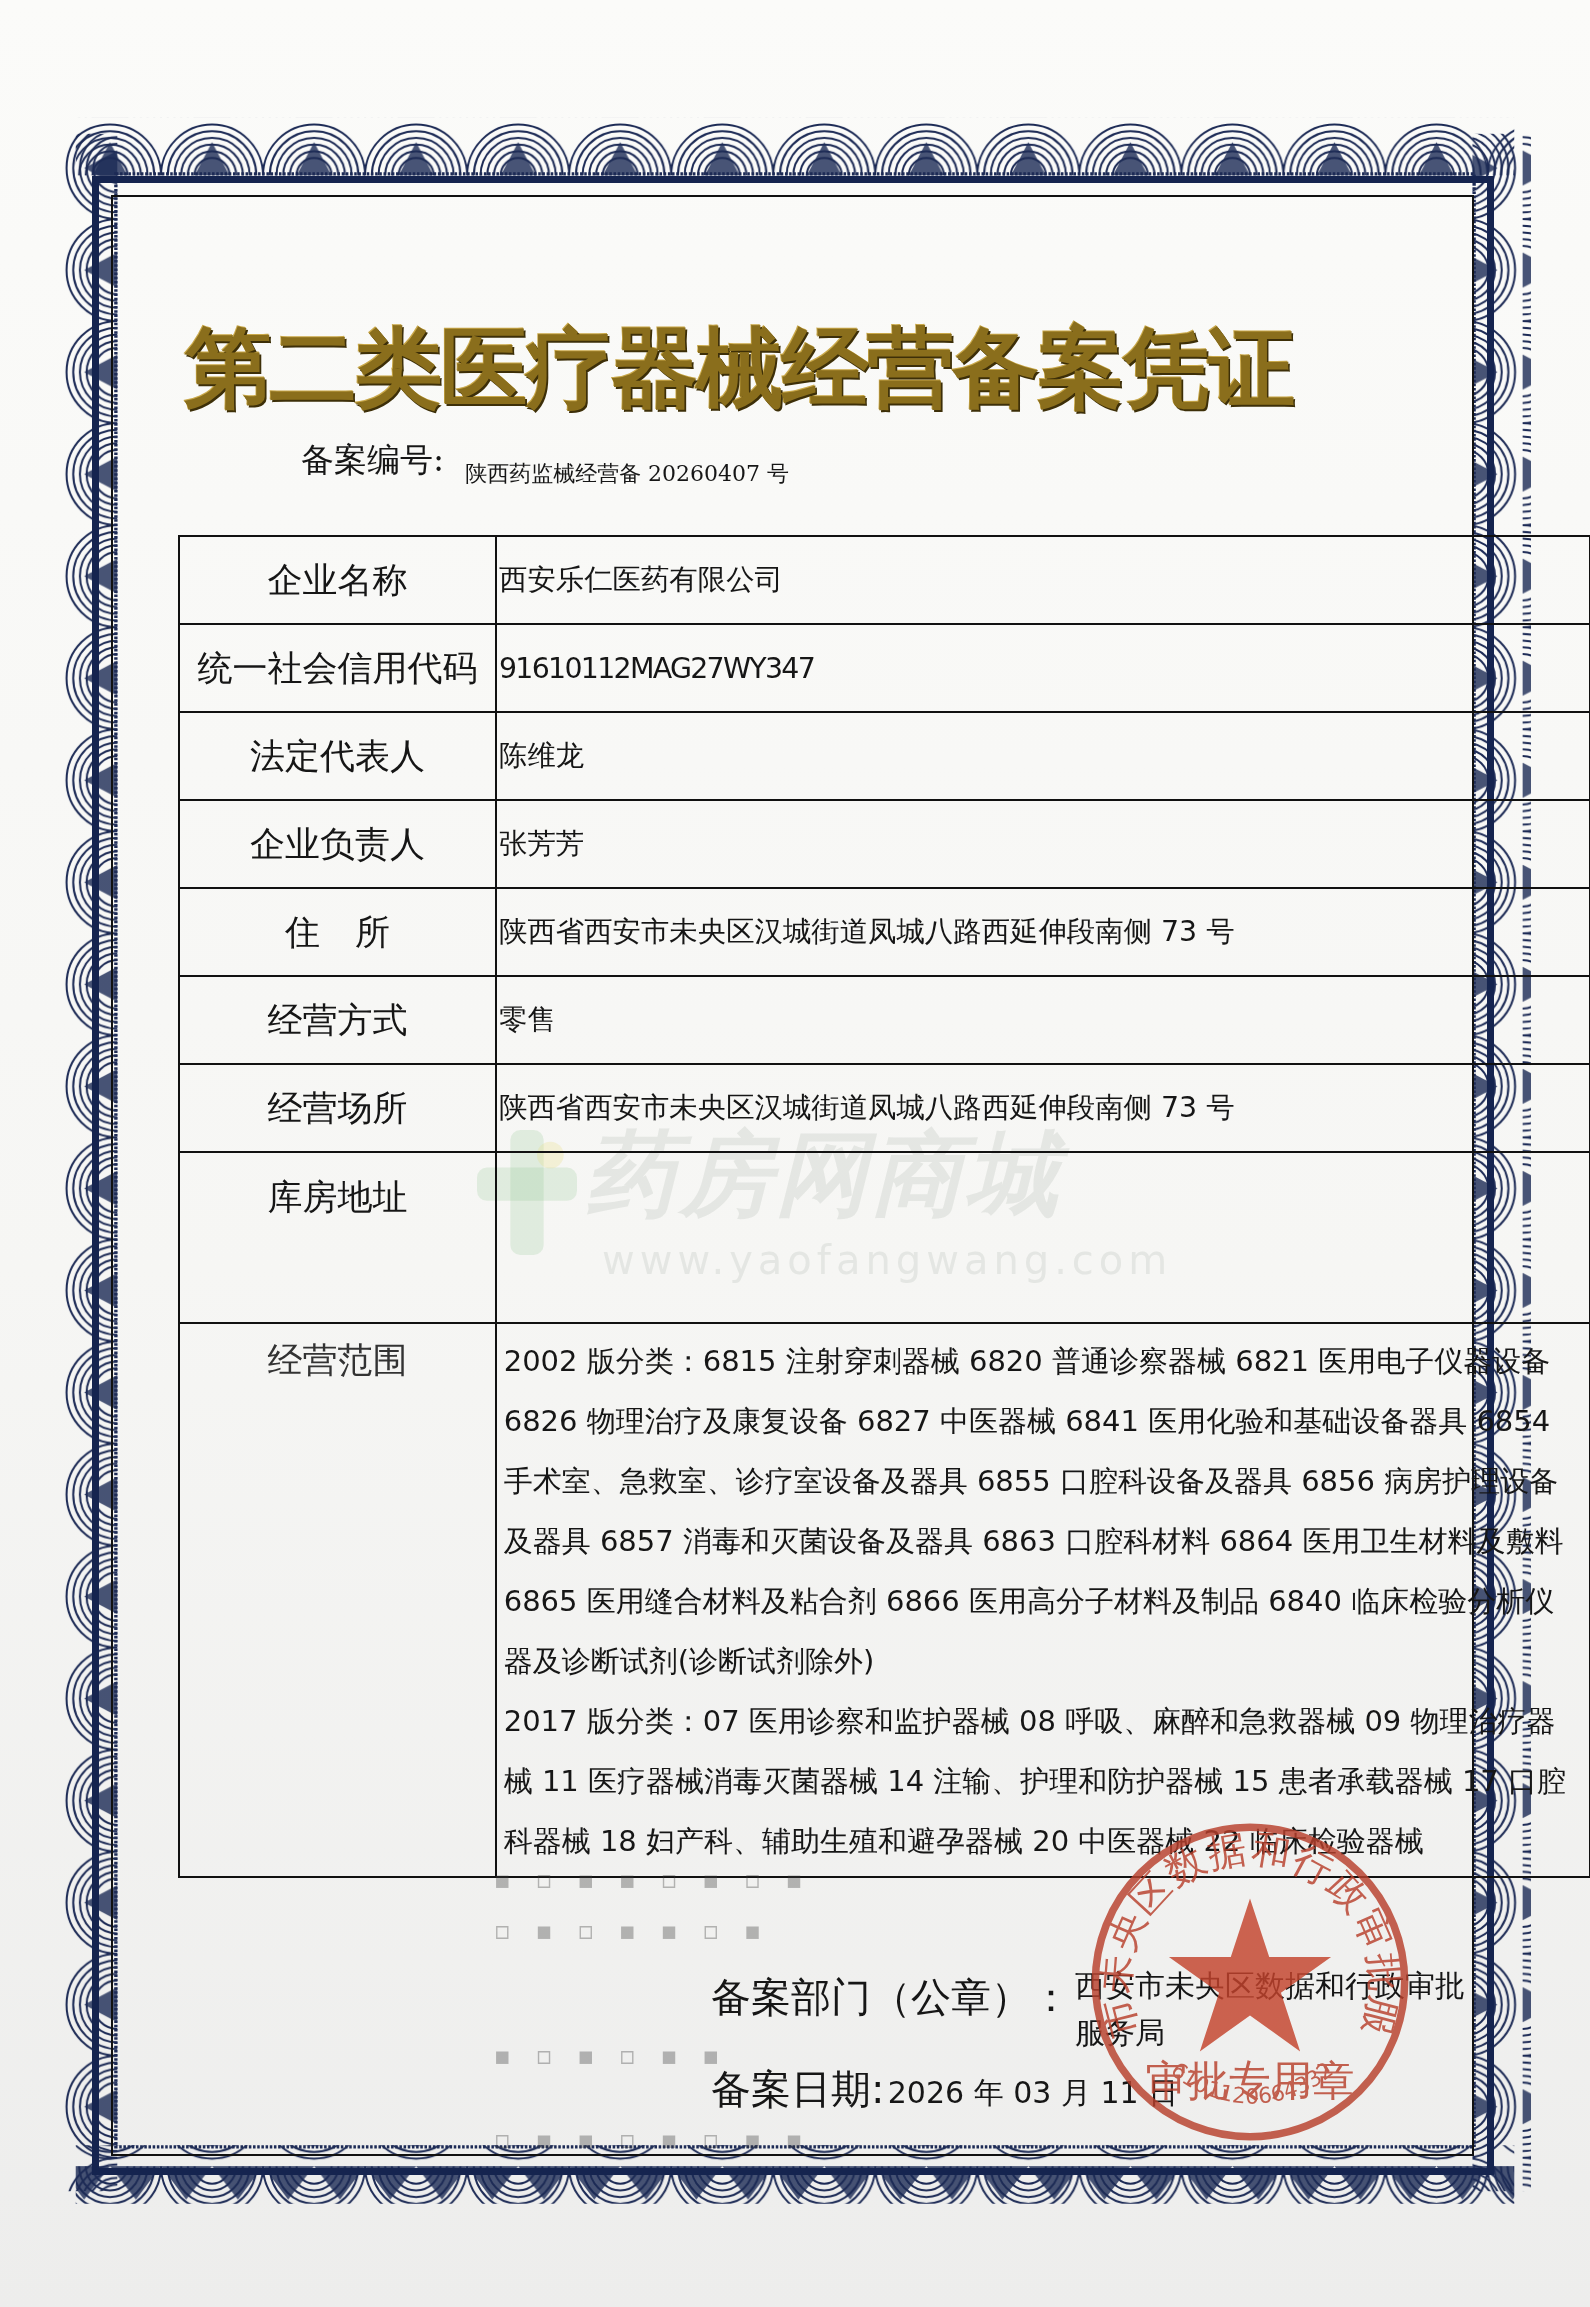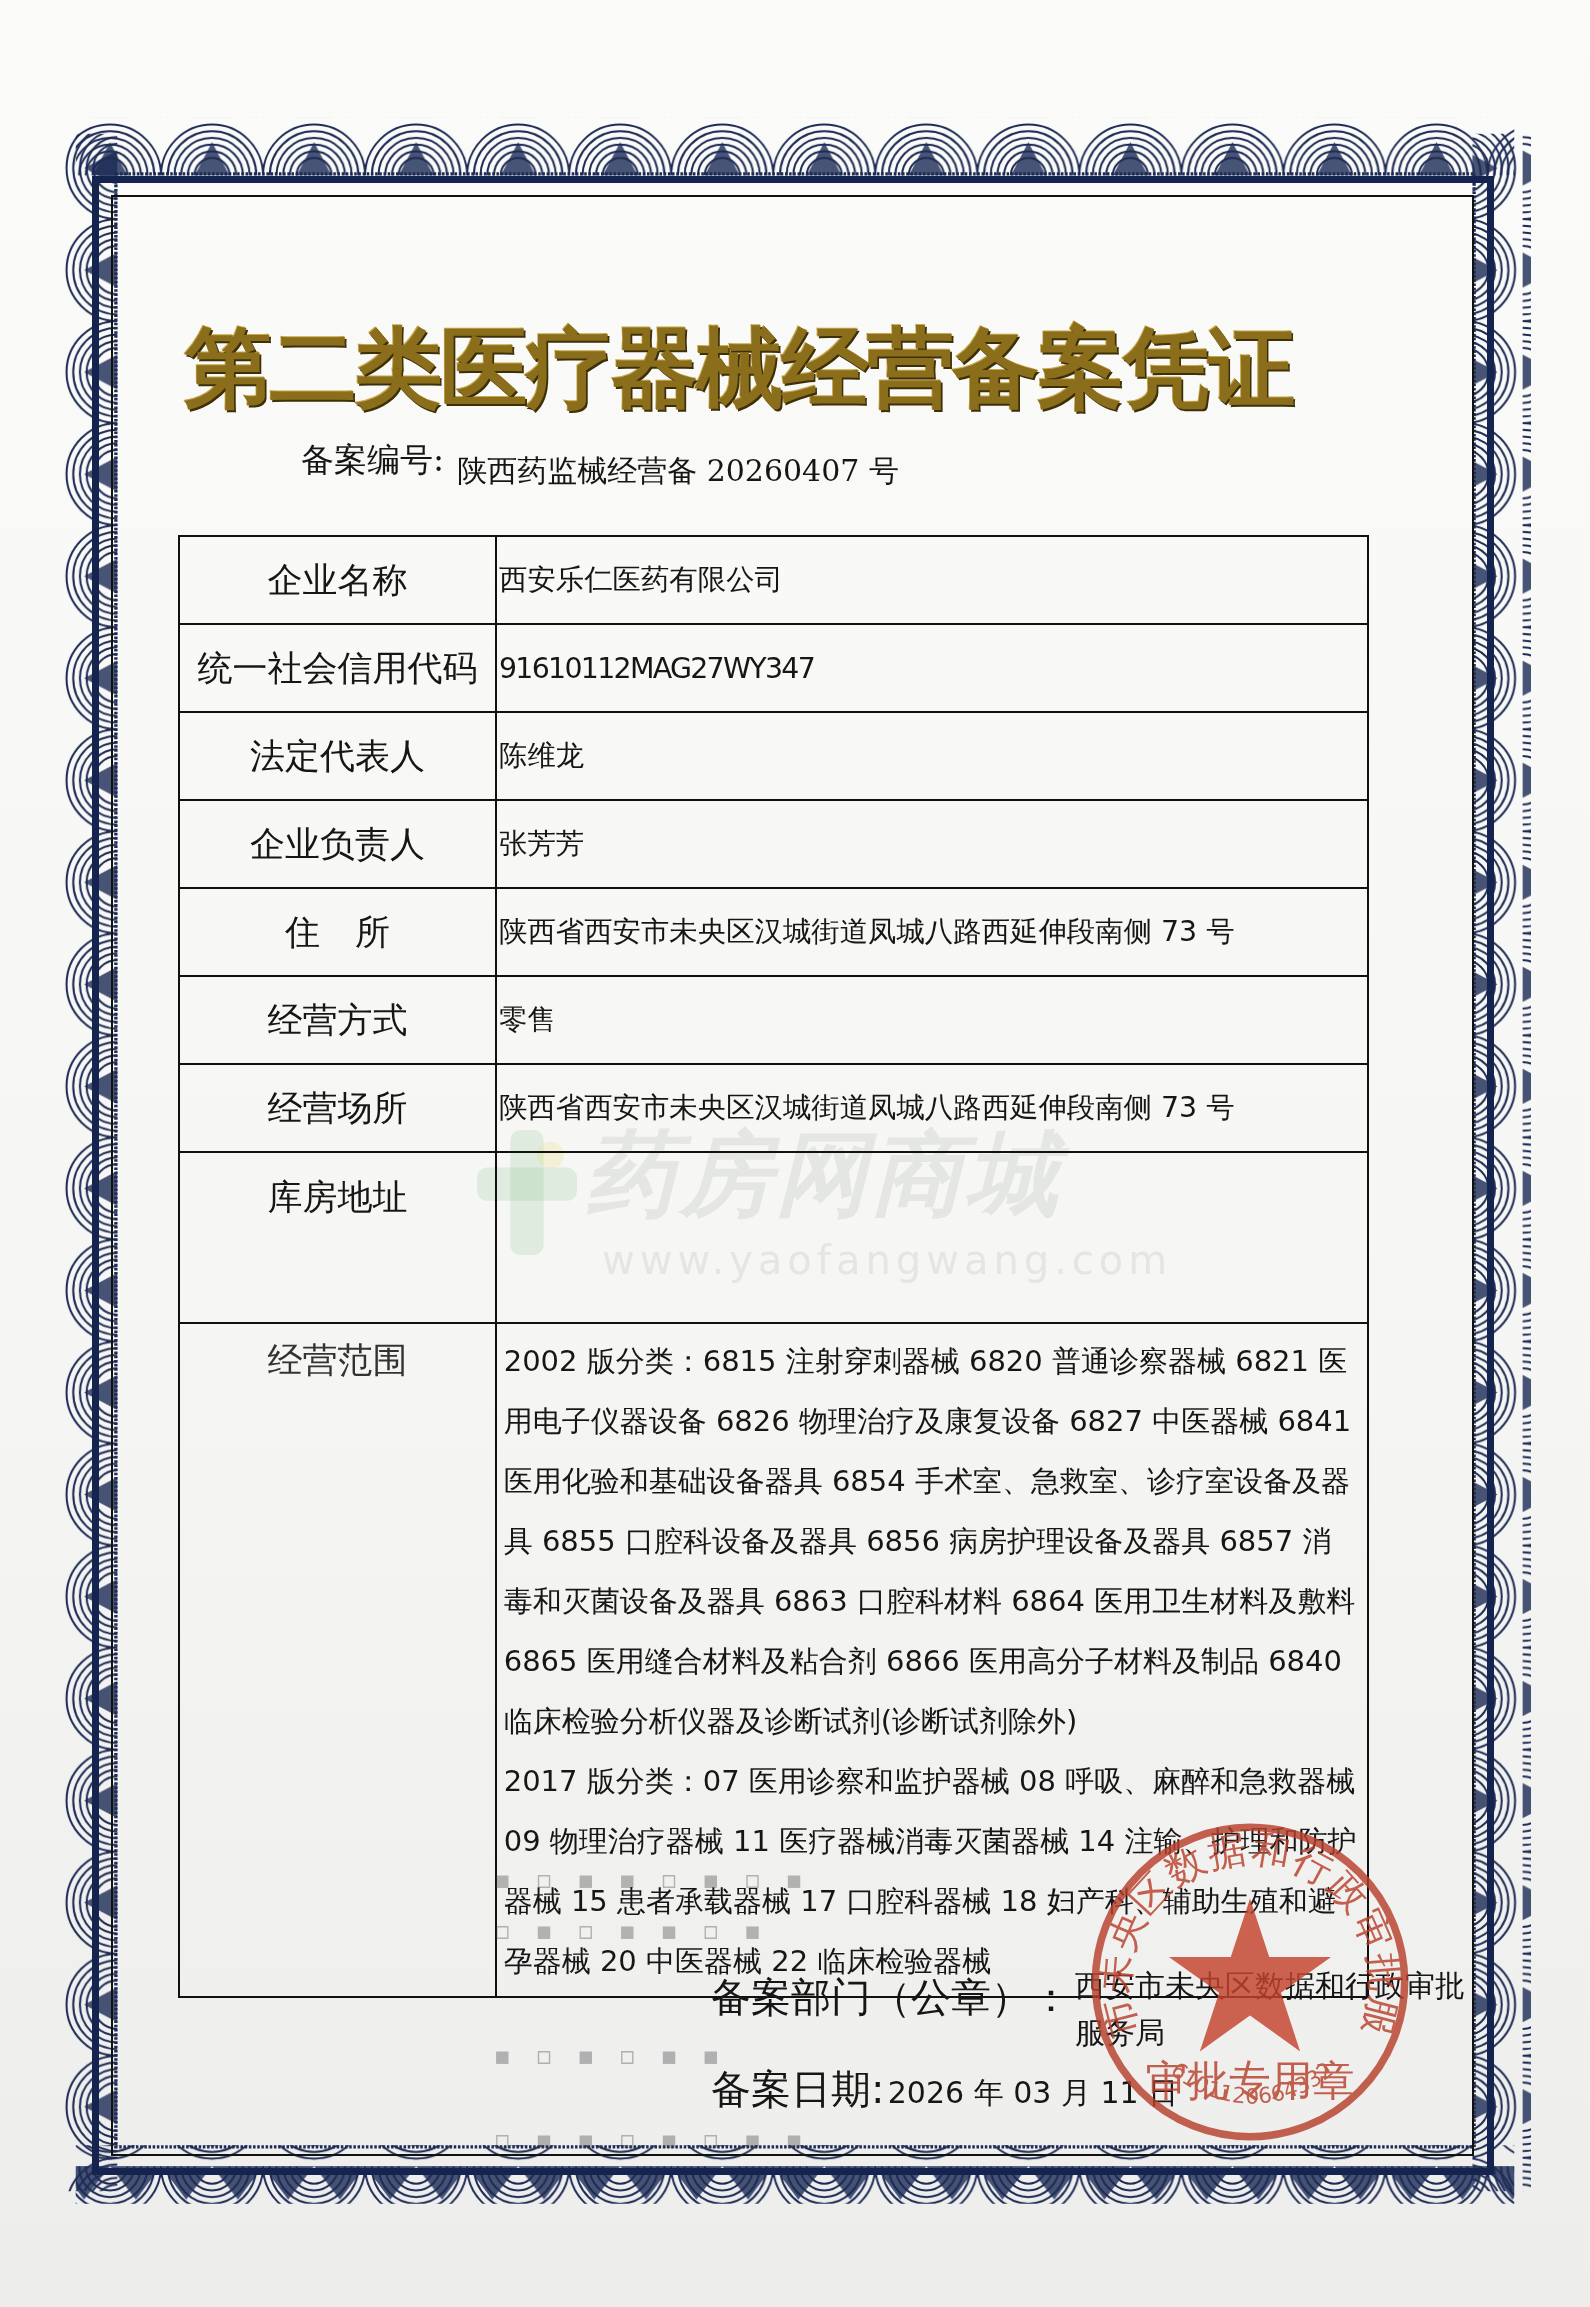--- a/index.html
+++ b/index.html
@@ -23,24 +23,24 @@
   
   .title {
     position: absolute; left: 0; top: 310px; width: 1478px; text-align: center;
     font-family: "DejaVu Serif", "Liberation Serif", serif;
     font-size: 87px; font-weight: bold; letter-spacing: -1.7px;
     color: #8a6e1c;
     text-shadow: 1.7px 1.7px 0 #3d2f08, -0.8px -0.8px 0 #c9a84a;
   }
   .record-no { position: absolute; left: 301px; top: 448px; font-size: 33px; }
   .record-no .lbl { font-size: 33px; position: relative; top: -10px; }
-  .record-no .val { font-size: 30px; margin-left: 13px; }
+  .record-no .val { font-size: 22px; margin-left: 21px; }
   
   .info-table {
-    position: absolute; left: 178px; top: 535px; width: 1191px;
+    position: absolute; left: 178px; top: 535px; width: 1413px;
     border-collapse: collapse; table-layout: fixed;
   }
   .info-table td { border: 2.5px solid #111; padding: 0; vertical-align: middle; }
   .info-table td.label {
     width: 315px; text-align: center; font-size: 35px;
     font-family: "DejaVu Sans", "Liberation Sans", sans-serif;
   }
   .info-table td.value {
     font-size: 28.4px; padding-left: 2px;
     font-family: "DejaVu Sans", "Liberation Sans", sans-serif;

